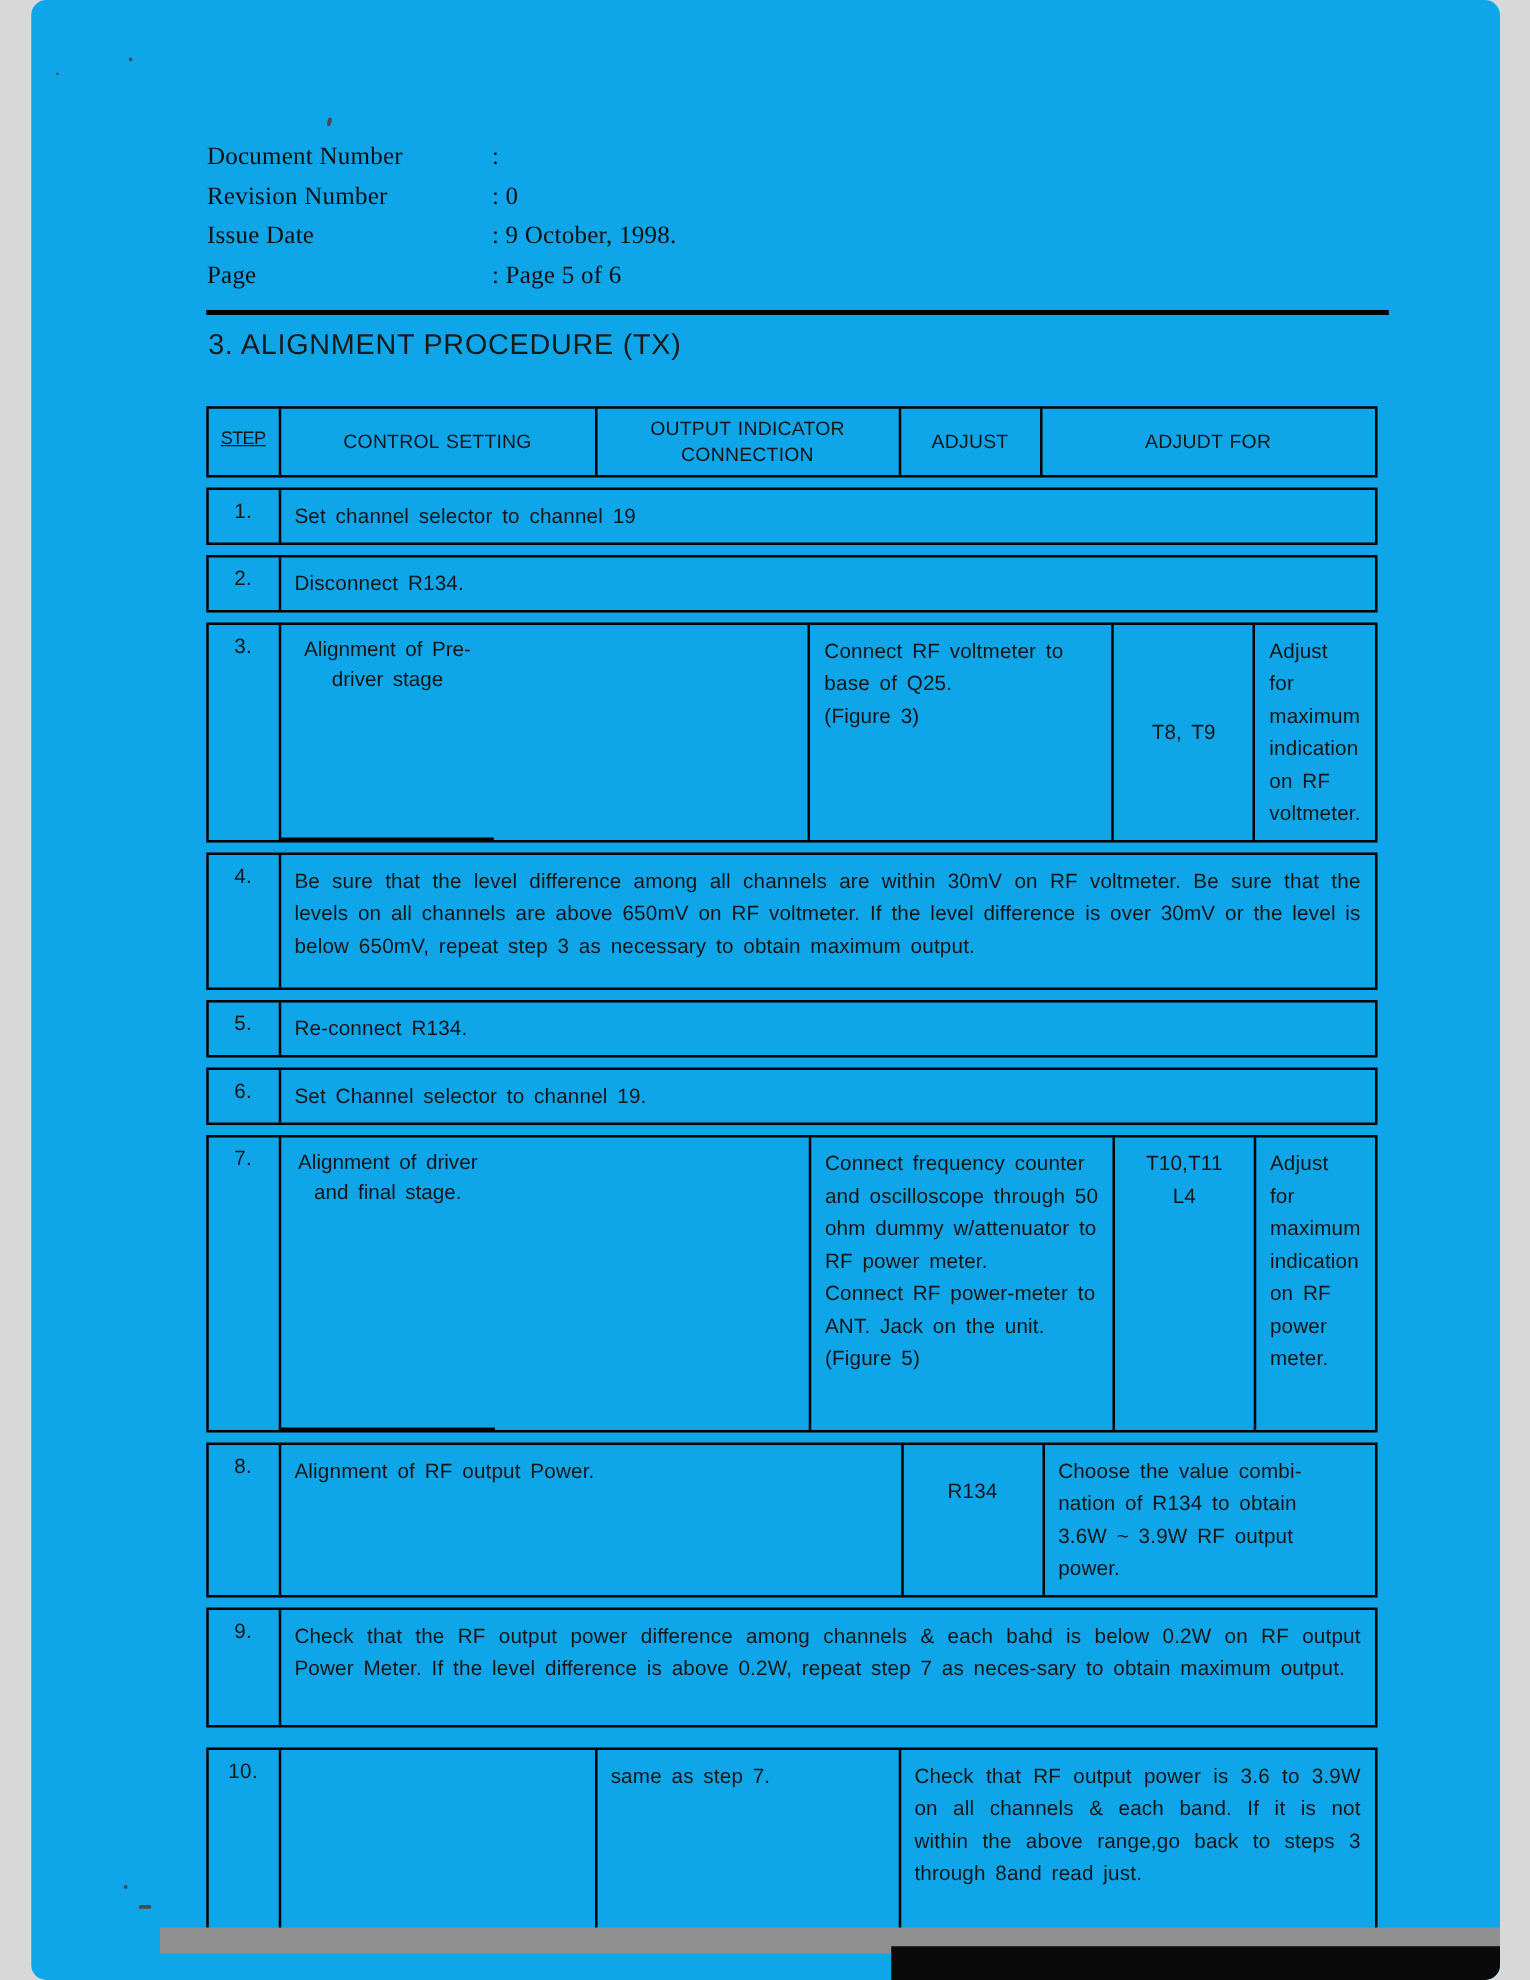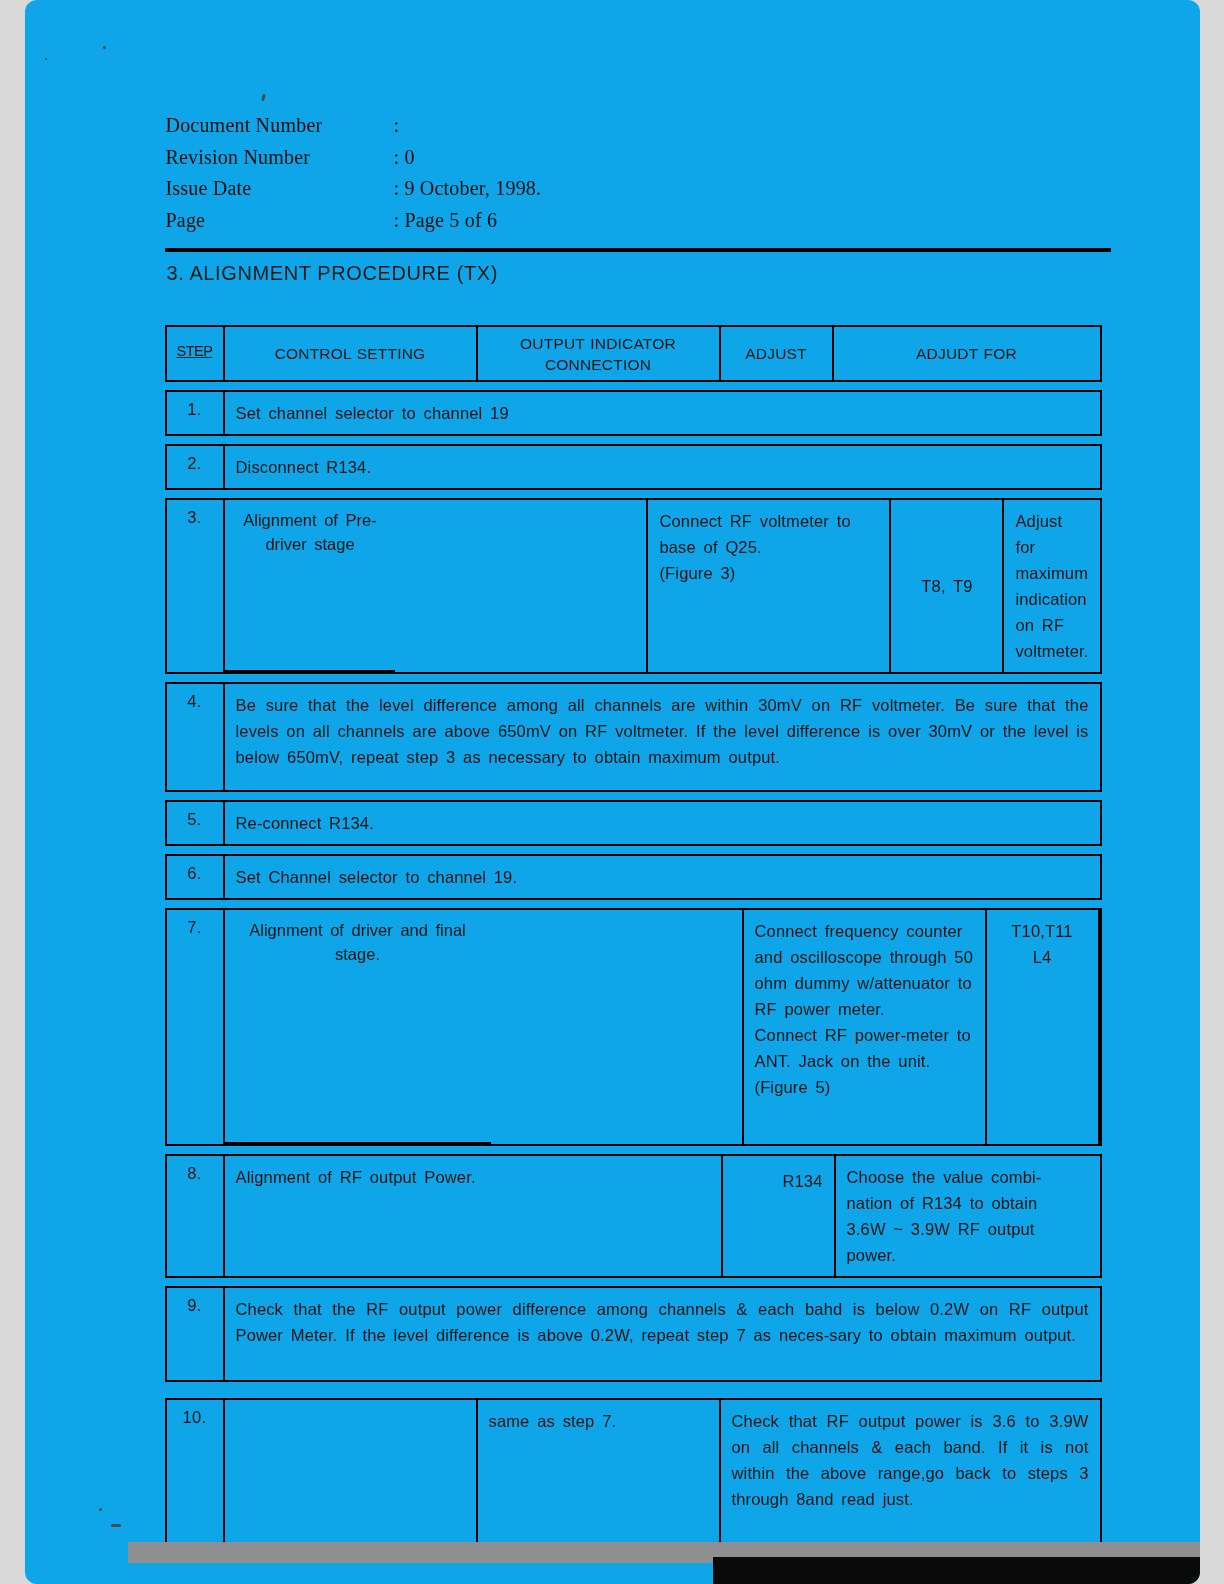--- a/index.html
+++ b/index.html
@@ -30,21 +30,21 @@
     font-size:20px; color:#101010;
   }
   .hrow { display:flex; height:31.5px; align-items:flex-start; }
   .hlabel { width:228px; letter-spacing:0.2px; }
   .hvalue { letter-spacing:0.2px; }
 
   .rule { position:absolute; left:140px; top:248px; width:946px; height:4px; background:#000; }
 
   .title {
     position:absolute; left:142px; top:262px;
-    font-size:20px; letter-spacing:0.6px; color:#1a1a1a;
+    font-size:23px; letter-spacing:0.6px; color:#1a1a1a;
   }
 
   
   .proc-table { position:absolute; left:140px; top:325px; width:937px; font-size:16.5px; }
   .box { display:flex; border:2px solid #000; margin-bottom:8px; background:transparent; }
   .step {
     flex:0 0 58px; border-right:2px solid #000;
     text-align:center; padding-top:8px; font-size:16.5px; letter-spacing:0.3px;
   }
   .cell { padding:8px 11px; white-space:pre-line; line-height:26px; word-spacing:3px; letter-spacing:0.15px; }
@@ -73,21 +73,21 @@
   .r1  { min-height:40px; }
   .r2  { min-height:42px; }
   .r3 .subrow { min-height:84px; }
   .r4  { min-height:110px; }
   .r5  { min-height:40px; }
   .r6  { min-height:42px; }
   .r7 .subrow { min-height:234px; }
   .r8  { min-height:114px; }
   .r9  { min-height:96px; }
   .r10 { min-height:160px;margin-top:16px; }
-  .pad-top { padding-top:12px;text-align:right; }
+  .pad-top { padding-top:24px; }
 
   
   .bar-gray  { position:absolute; left:103px; top:1542px; width:1121px; height:21px; background:#8f8f8f; }
   .bar-black { position:absolute; left:688px; top:1557px; width:536px; height:27px; background:#0a0a0a; }
 </style>
 </head>
 <body>
 
 <div class="page">
 
@@ -174,20 +174,21 @@
       <div class="step">7.</div>
       <div class="subcol">
         <div class="subtitle">Alignment of driver and final stage.</div>
         <div class="subrow">
           <div class="cell c-control"></div>
           <div class="cell c-output">Connect frequency counter and oscilloscope through 50 ohm dummy w/attenuator to RF power meter.
 Connect RF power-meter to ANT. Jack on the unit.
 (Figure 5)</div>
           <div class="cell c-adjust">T10,T11
 L4</div>
+          <div class="cell c-adjfor">Adjust for maximum indication on RF power meter.</div>
         </div>
       </div>
     </div>
 
     <div class="box r8">
       <div class="step">8.</div>
       <div class="cell c-merge">Alignment of RF output Power.</div>
       <div class="cell c-adjust pad-top">R134</div>
       <div class="cell c-adjfor">Choose the value combi-
 nation of R134 to obtain

